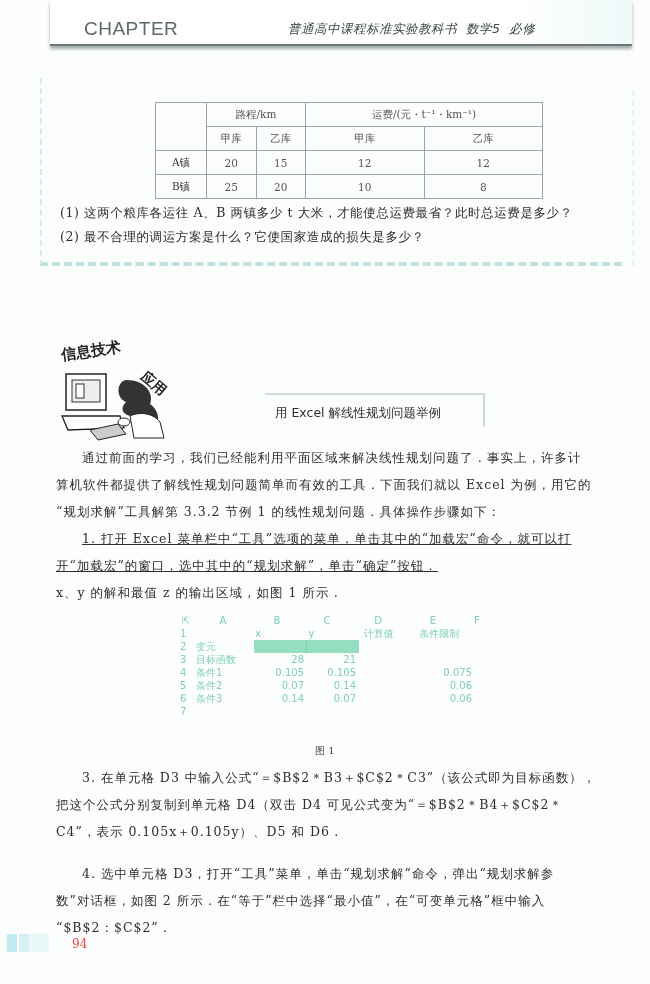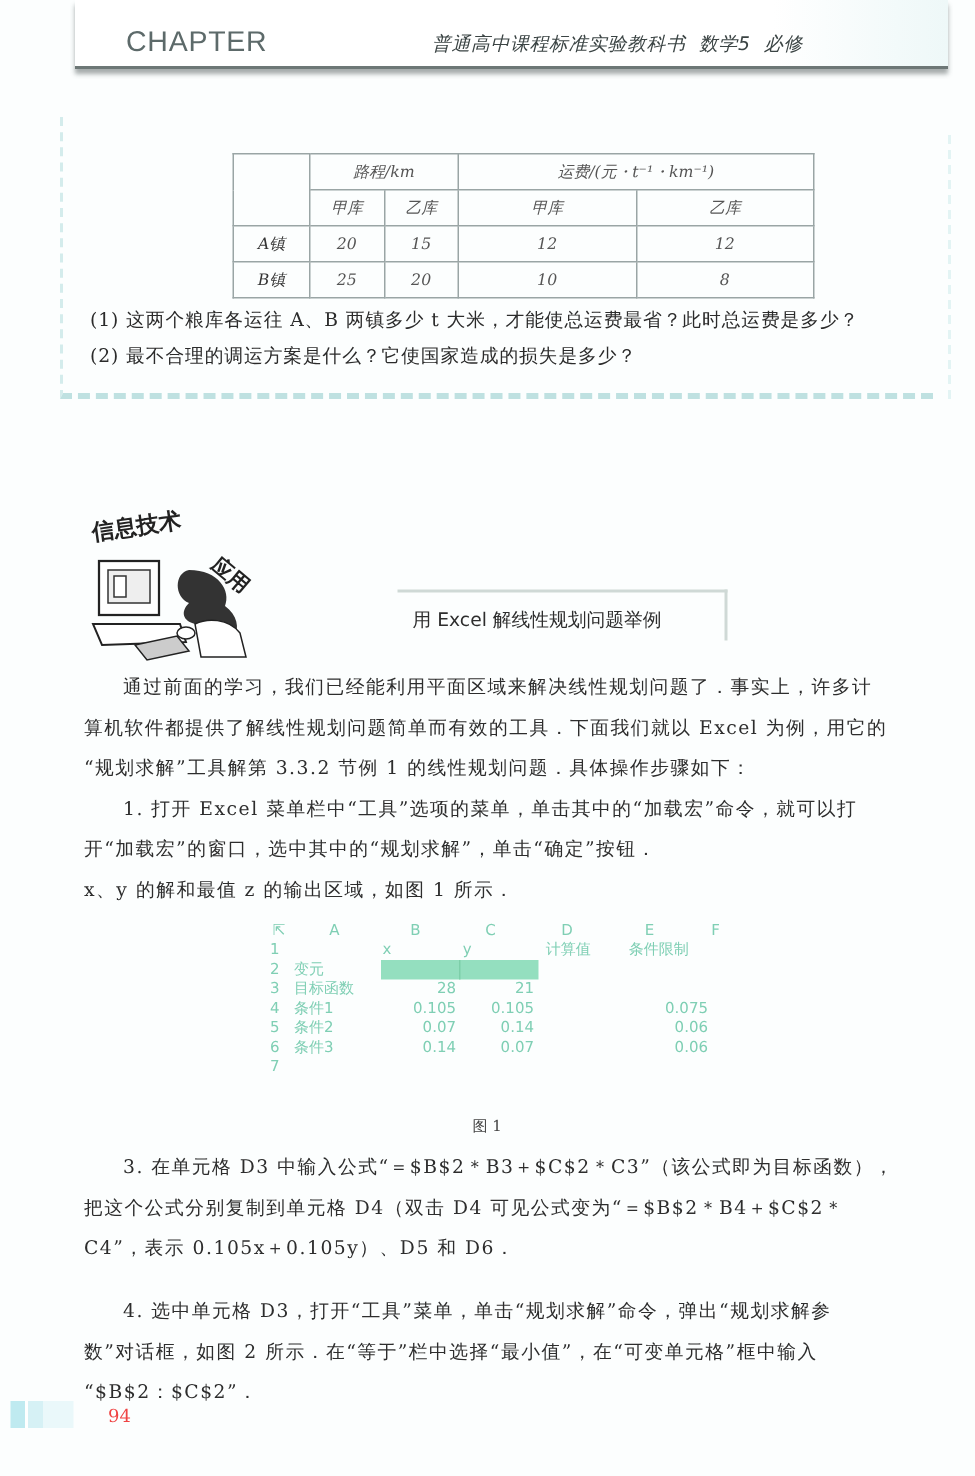--- a/index.html
+++ b/index.html
@@ -35,21 +35,21 @@
     content:""; position:absolute; right:-12px; top:12px; bottom:-4px; width:2px;
     border-right:2px dashed #e3f4f4;
   }
   table.route {
     position:absolute; left:155px; top:102px;
     border-collapse:collapse; width:388px;
     font-family:"DejaVu Serif", serif; font-size:10.5px; color:#555;
     border:1.5px solid #4a4a4a;
   }
   table.route td {
-    border:1px solid #9aa5a5; text-align:center; height:23px; padding:0;font-style:italic;
+    border:1px solid #9aa5a5; text-align:center; height:23px; padding:0;
   }
   table.route td.rowhead { width:50px; color:#333; }
   .q {
     position:absolute; left:60px; font-size:12.5px; color:#2b2b2b; letter-spacing:.6px; white-space:nowrap;
   }
   
   .it-logo { position:absolute; left:60px; top:338px; width:118px; height:110px; }
   .it-title-wrap {
     position:absolute; left:265px; top:393px; width:218px; height:32px;
     border-top:2px solid #cfd9d6; border-right:2px solid #cfd9d6;text-align:right;
@@ -151,21 +151,21 @@
 <div class="it-title-wrap">
   <span class="it-title">用 Excel 解线性规划问题举例</span>
 </div>
 
 <div class="para" style="top:444px;">
   <span class="line indent">通过前面的学习，我们已经能利用平面区域来解决线性规划问题了．事实上，许多计</span>
   <span class="line">算机软件都提供了解线性规划问题简单而有效的工具．下面我们就以 Excel 为例，用它的</span>
   <span class="line">“规划求解”工具解第 3.3.2 节例 1 的线性规划问题．具体操作步骤如下：</span>
 </div>
 
-<div class="para" style="top:525px;">
+<div class="para" style="top:525px;text-decoration:underline;">
   <span class="line indent">1. 打开 Excel 菜单栏中“工具”选项的菜单，单击其中的“加载宏”命令，就可以打</span>
   <span class="line">开“加载宏”的窗口，选中其中的“规划求解”，单击“确定”按钮．</span>
 </div>
 
 <div class="para" style="top:579px;">
   <span class="line">x、y 的解和最值 z 的输出区域，如图 1 所示．</span>
 </div>
 
 <div class="sheet">
   <div class="row hdr">

